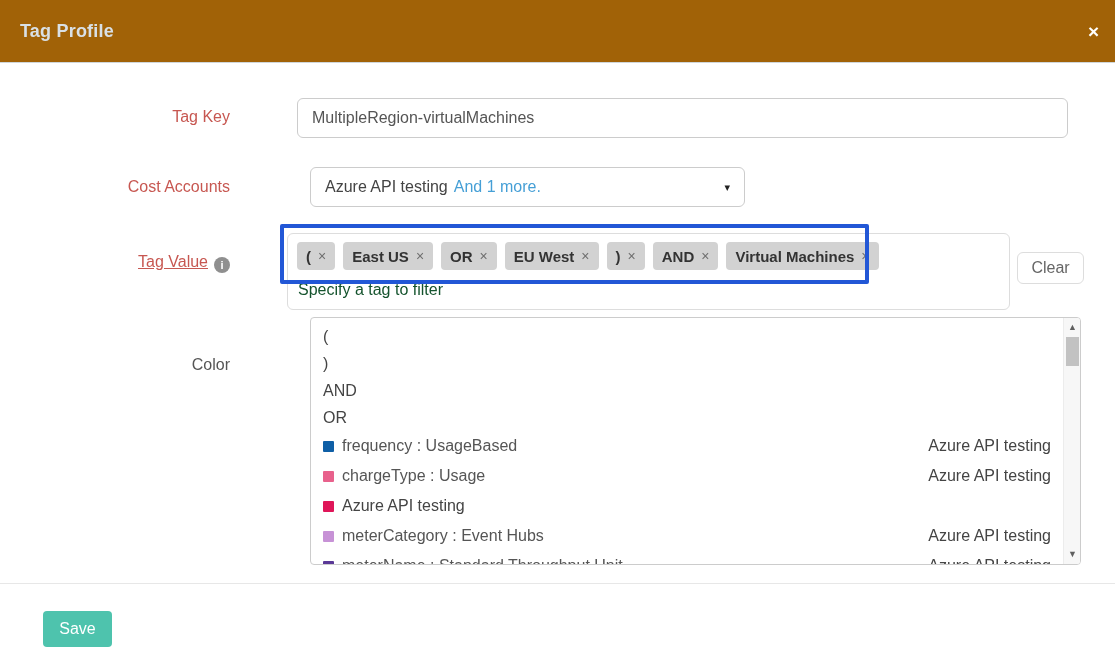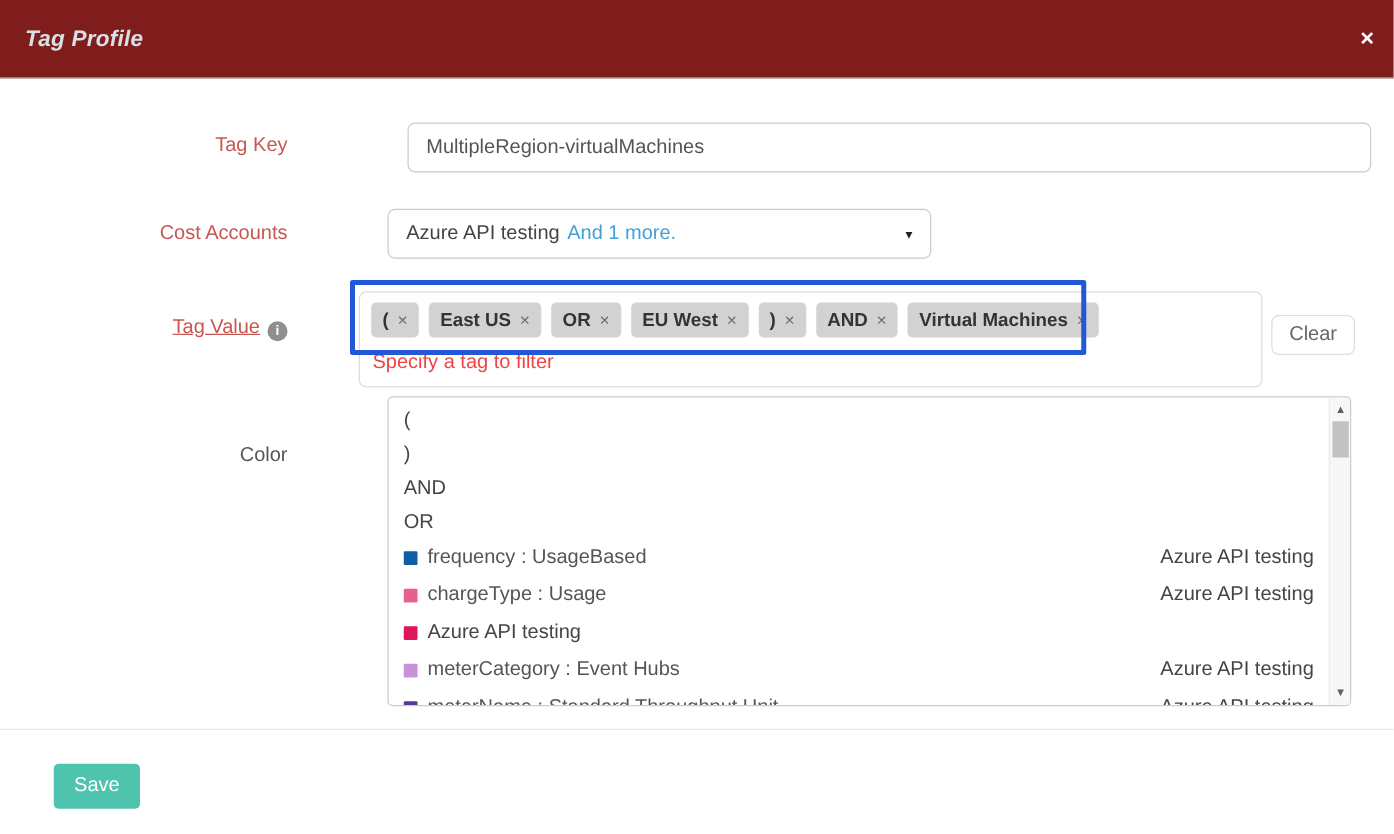--- a/index.html
+++ b/index.html
@@ -3,21 +3,21 @@
 <meta charset="utf-8">
 <style>
   * { margin:0; padding:0; box-sizing:border-box; }
   html,body { width:1115px; height:667px; background:#ffffff;
     font-family:"Liberation Sans", sans-serif; overflow:hidden; position:relative; }
 
   .modal { position:absolute; inset:0; }
 
   
   .hdr { position:absolute; left:0; top:0; width:1115px; height:63px;
-    background:#7f1d1d; display:flex; align-items:center; border-bottom:1px solid #cfd6da;font-style:italic; }
+    background:#a16207; display:flex; align-items:center; border-bottom:1px solid #cfd6da; }
   .hdr-title { color:#d9e0e5; font-size:18px; font-weight:600; margin-left:20px; letter-spacing:.2px; }
   .hdr-close { position:absolute; right:16px; top:50%; transform:translateY(-50%);
     color:#ffffff; font-size:19px; font-weight:700; cursor:pointer; line-height:1; }
 
   
   .flabel { position:absolute; left:0; width:230px; text-align:right;
     font-size:16px; color:#c75751; }
   .flabel.gray { color:#555; }
 
   .tb-input { position:absolute; border:1px solid #ccc; border-radius:6px;
@@ -33,21 +33,21 @@
   .dd-caret { margin-left:auto; color:#222; font-size:11px; }
 
   
   .tagbox { position:absolute; left:287px; top:233px; width:723px; height:77px;
     border:1px solid #ddd; border-radius:6px; background:#fff; }
   .chips { position:absolute; left:9px; top:8px; display:flex; gap:8px; align-items:center; }
   .chip { background:#d2d2d2; border-radius:4px; height:28px; display:flex;
     align-items:center; padding:0 9px; font-size:15px; font-weight:600; color:#333;
     white-space:nowrap; cursor:default; }
   .chip-x { margin-left:7px; font-weight:400; color:#6e6e6e; font-size:14px; cursor:pointer; }
-  .tag-placeholder { position:absolute; left:10px; top:47px; font-size:16px; color:#ef4444; }
+  .tag-placeholder { position:absolute; left:10px; top:47px; font-size:16px; color:#14532d; }
   .annotation { position:absolute; left:280px; top:224px; width:589px; height:60px;
     border:4px solid #2257d6; border-radius:2px; pointer-events:none; z-index:5; }
 
   .clear-btn { position:absolute; left:1017px; top:252px; width:67px; height:32px;
     border:1px solid #ddd; border-radius:6px; background:#fff; color:#666;
     font-size:16px; font-family:"Liberation Sans", sans-serif; cursor:pointer; }
 
   .info-icon { display:inline-block; width:16px; height:16px; border-radius:50%;
     background:#8f8f8f; color:#fff; font-size:11px; font-weight:700; text-align:center;
     line-height:16px; margin-left:6px; vertical-align:-2px; font-style:normal; }
@@ -81,21 +81,21 @@
 <body>
 
 <div class="modal">
 
   <div class="hdr">
     <span class="hdr-title">Tag Profile</span>
     <span class="hdr-close">×</span>
   </div>
 
   <div class="flabel" style="top:108px;">Tag Key</div>
-  <input class="tb-input" style="left: 326px; top: 98px; width: 771px; height: 40px;" value="MultipleRegion-virtualMachines">
+  <input class="tb-input" style="left: 297px; top: 98px; width: 771px; height: 40px;" value="MultipleRegion-virtualMachines">
 
   <div class="flabel" style="top:178px;">Cost Accounts</div>
   <div class="dropdown">
     <span class="dd-selected">Azure API testing</span>
     <span class="dd-more">And 1 more.</span>
     <span class="dd-caret">▾</span>
   </div>
 
   <div class="flabel" style="top:253px;text-decoration:underline;">
     <span>Tag Value</span><span class="info-icon">i</span>

